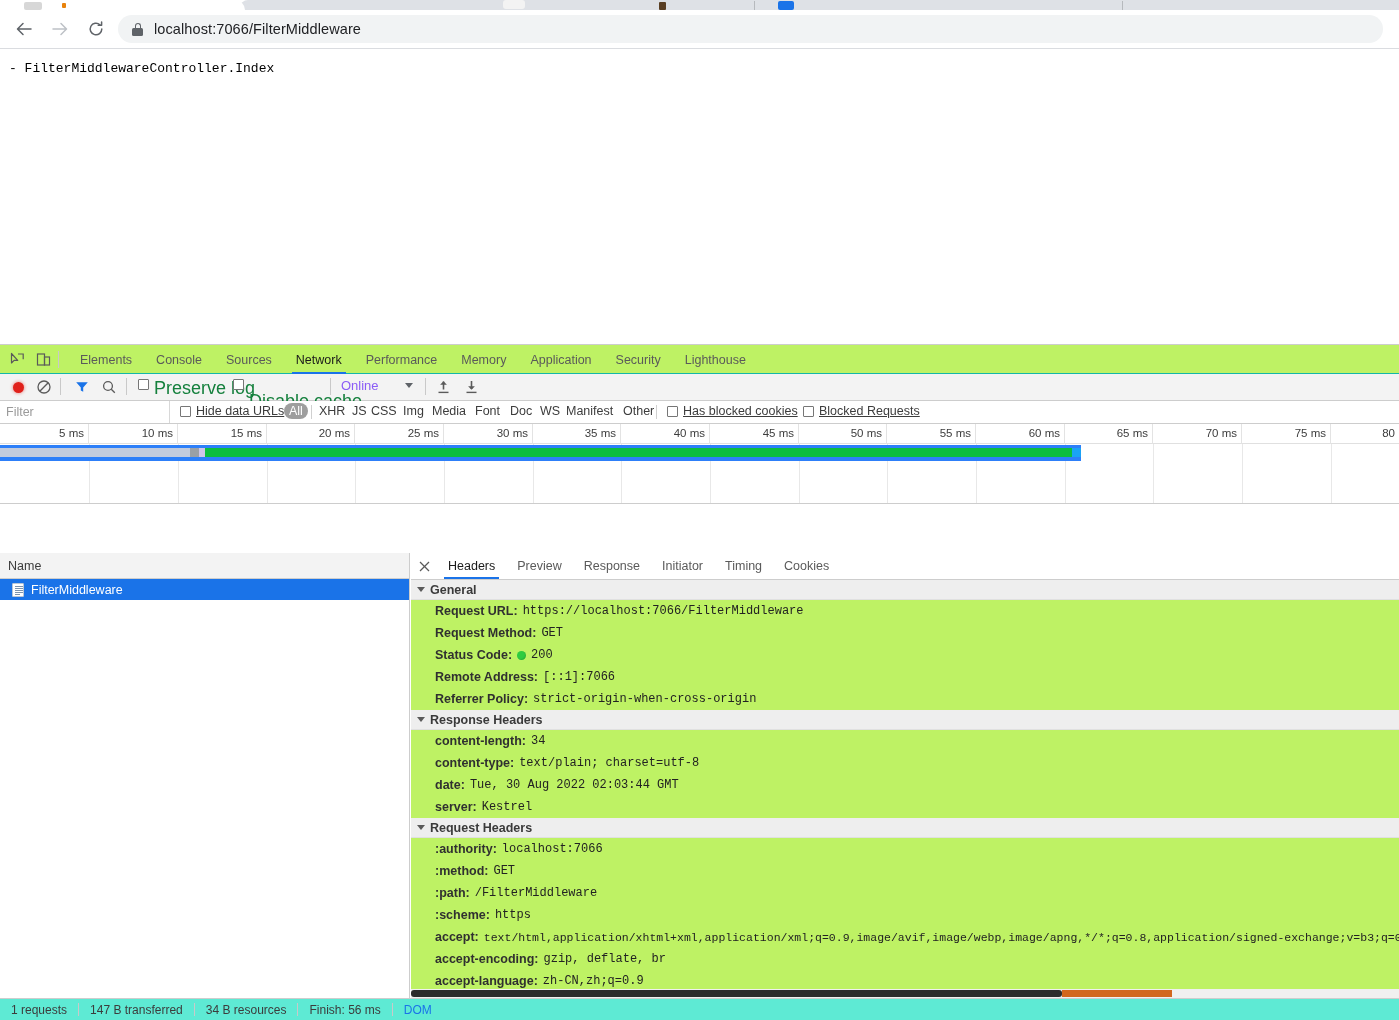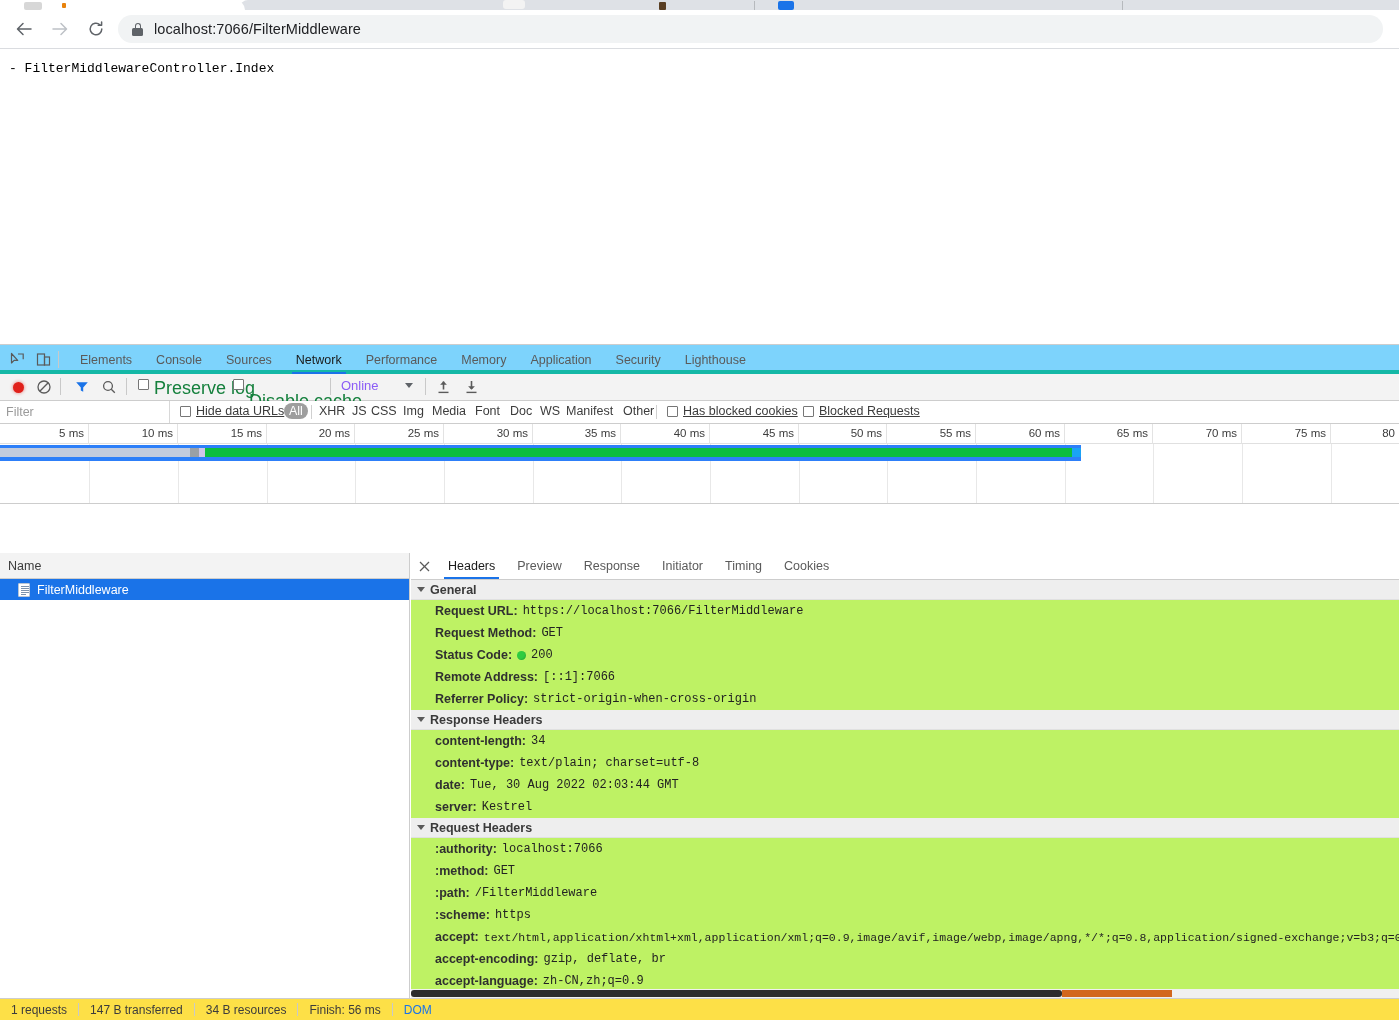--- a/index.html
+++ b/index.html
@@ -36,21 +36,21 @@
   .lock .shackle{position:absolute;top:0;left:2.5px;width:6px;height:6px;border:1.6px solid #5f6368;border-bottom:none;border-radius:3px 3px 0 0;box-sizing:border-box;}
   .url{font-size:14.5px;color:#202124;letter-spacing:.1px;white-space:nowrap;}
 
   
   .viewport{position:absolute;top:49px;left:0;width:1399px;height:295px;background:#ffffff;overflow:hidden;}
   .page-text{position:absolute;left:9px;top:12px;font-family:"Liberation Mono","DejaVu Sans Mono",monospace;font-size:13px;color:#000;white-space:pre;}
 
   
   .devtools{position:absolute;top:344px;left:0;width:1399px;height:676px;background:#ffffff;border-top:1px solid #cdcdcd;box-sizing:border-box;}
 
-  .dt-tabbar{position:relative;height:29px;background:#7dd3fc;border-bottom:4px solid #14b8a6;box-sizing:border-box;}
+  .dt-tabbar{position:relative;height:29px;background:#bef264;border-bottom:1px solid #14b8a6;box-sizing:border-box;}
   .dt-tool{position:absolute;top:4px;width:22px;height:21px;display:flex;align-items:center;justify-content:center;}
   #inspect-tool{left:6px;}
   #device-tool{left:32px;}
   .dt-vsep{position:absolute;top:6px;width:1px;height:17px;background:#c9c9c9;}
   .dt-tabs{position:absolute;left:68px;top:0;height:29px;display:flex;align-items:stretch;}
   .dt-tab{display:flex;align-items:center;padding:0 12px;font-size:12.5px;color:#5a5a5a;position:relative;white-space:nowrap;}
   .dt-tab.active{color:#1a1a1a;}
   .dt-tab.active::after{content:"";position:absolute;left:8px;right:8px;bottom:0;height:2px;background:#1a73e8;}
 
   .dt-controls{position:relative;height:27px;background:#f3f3f3;border-bottom:1px solid #cdcdcd;box-sizing:border-box;}
@@ -87,21 +87,21 @@
   .bar-grey{position:absolute;left:190px;top:3px;width:9px;height:9px;background:#9aa0a6;}
   .bar-lavender{position:absolute;left:199px;top:3px;width:6px;height:9px;background:#cfc6e8;}
   .bar-green{position:absolute;left:205px;top:3px;width:867px;height:9px;background:#0cbd3e;}
   .bar-cyan{position:absolute;left:1072px;top:3px;width:9px;height:9px;background:#1aa3f5;}
   .bar-blue-bot{position:absolute;left:0;top:12px;width:1081px;height:4px;background:#2d7ff9;}
 
   
   .lower{position:absolute;left:0;top:208px;width:1239px;height:448px;}
   .req-list{position:absolute;left:0;top:0;width:410px;height:448px;background:#fff;border-right:1px solid #cdcdcd;box-sizing:border-box;}
   .req-head{height:26px;background:#f3f3f3;border-bottom:1px solid #cdcdcd;box-sizing:border-box;display:flex;align-items:center;padding-left:8px;font-size:12.5px;color:#3c3c3c;}
-  .req-row{height:21px;background:#1a73e8;display:flex;align-items:center;padding-left:18px;color:#fff;font-size:12.5px;}
+  .req-row{height:21px;background:#1a73e8;display:flex;align-items:center;padding-left:12px;color:#fff;font-size:12.5px;}
   .doc-ico{width:12px;height:14px;background:#fff;border:1px solid #b9c6d6;border-radius:1px;margin-right:7px;position:relative;box-sizing:border-box;flex:0 0 auto;overflow:hidden;}
   .doc-ico i{position:absolute;left:2px;width:8px;height:1px;background:#7c93ad;}
   .doc-ico i:nth-child(1){top:2px;}
   .doc-ico i:nth-child(2){top:4px;}
   .doc-ico i:nth-child(3){top:6px;}
   .doc-ico i:nth-child(4){top:8px;}
   .doc-ico i:nth-child(5){top:10px;width:5px;}
 
   .detail{position:absolute;left:411px;top:0;width:988px;height:448px;background:#bef264;overflow:hidden;}
   .det-tabbar{height:27px;background:#ffffff;border-bottom:1px solid #cdcdcd;box-sizing:border-box;display:flex;align-items:stretch;}
@@ -114,21 +114,21 @@
   .sect-head{height:20px;background:#eeeeee;border-bottom:1px solid #e0e0e0;box-sizing:border-box;display:flex;align-items:center;padding-left:6px;font-size:12.5px;font-weight:bold;color:#3a3a3a;}
   .tri{width:0;height:0;border-left:4.5px solid transparent;border-right:4.5px solid transparent;border-top:5px solid #5a5a5a;margin-right:5px;}
   .hrow{height:22px;display:flex;align-items:center;padding-left:24px;font-size:12.5px;white-space:nowrap;position:relative;}
   .hname{font-weight:bold;color:#303030;}
   .hval{font-family:"Liberation Mono","DejaVu Sans Mono",monospace;font-size:12px;color:#222;margin-left:5px;}
   .status-dot{display:inline-block;width:9px;height:9px;border-radius:50%;background:#2ecc40;margin:0 5px 0 5px;vertical-align:-1px;box-shadow:inset -1px -1px 1px rgba(0,0,0,.12);}
   .underline-red{position:absolute;left:0;right:0;bottom:1px;height:2px;background:#e11d1d;border-radius:1px;}
   .hl-wrap{position:relative;display:inline-block;}
 
   
-  .statusbar{position:absolute;left:0;bottom:0;width:1399px;height:22px;background:#fde047;border-top:1px solid #cdcdcd;box-sizing:border-box;display:flex;align-items:center;}
+  .statusbar{position:absolute;left:0;bottom:0;width:1399px;height:22px;background:#5eead4;border-top:1px solid #cdcdcd;box-sizing:border-box;display:flex;align-items:center;}
   .sb-item{font-size:12px;color:#3c3c3c;padding:0 11px;white-space:nowrap;}
   .sb-sep{width:1px;height:13px;background:#c9c9c9;}
   .sb-item.link{color:#1a73e8;}
 
   .hscroll{position:absolute;left:411px;bottom:22px;width:988px;height:9px;background:#f0f0f0;}
   .hscroll .thumb{position:absolute;left:0;top:1px;width:651px;height:7px;background:#2c2c2c;border-radius:3px;}
   .hscroll .thumb2{position:absolute;left:651px;top:1px;width:110px;height:7px;background:#d2671e;}
 </style>
 </head>
 <body>

